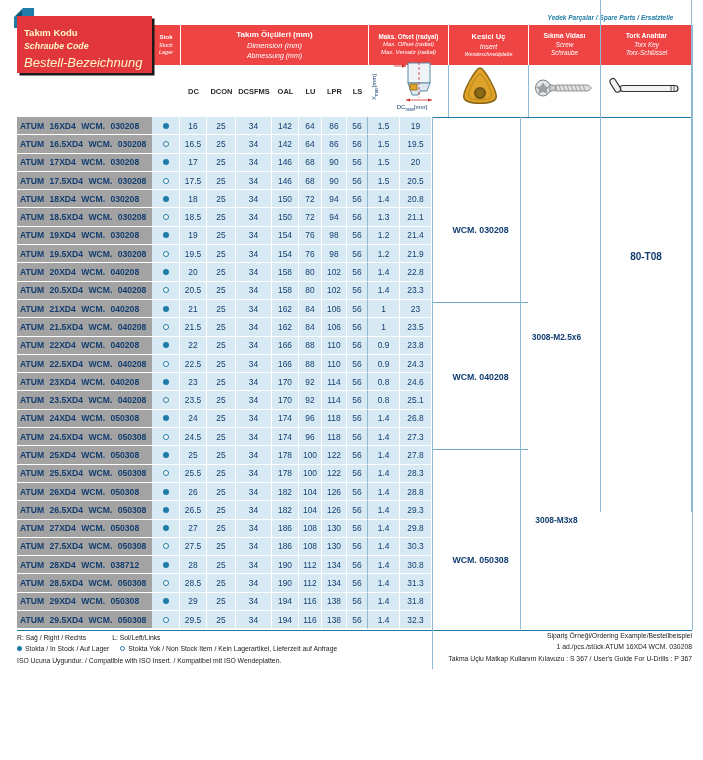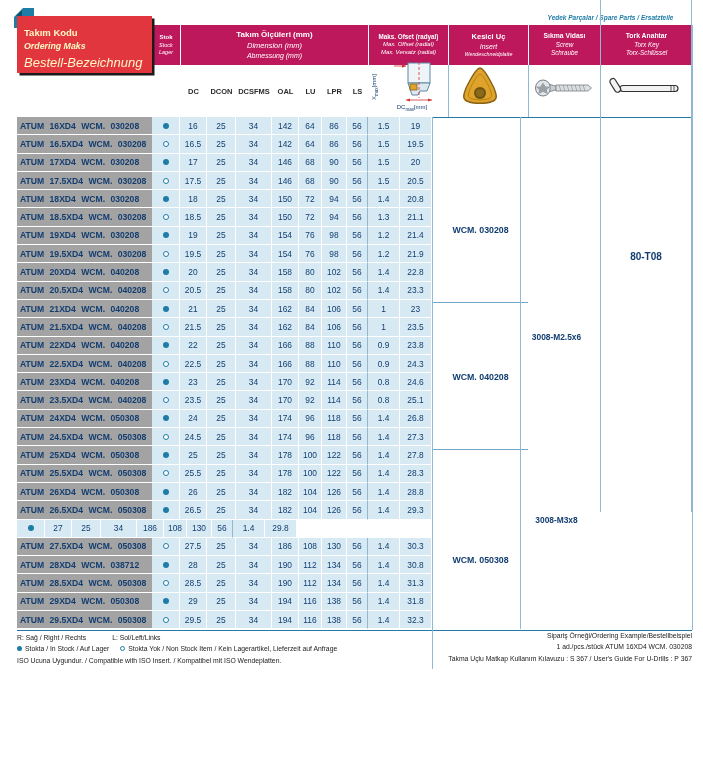--- a/index.html
+++ b/index.html
@@ -13,21 +13,21 @@
   .corner:before{content:"";position:absolute;left:0;top:0;border-style:solid;border-width:9px 9px 0 0;border-color:#fff transparent transparent transparent}
   .corner:after{content:"";position:absolute;left:2px;top:2px;border-style:solid;border-width:0 0 6px 6px;border-color:transparent transparent #10516e transparent}
 
   
   .redbox{position:absolute;left:17px;top:16px;width:135px;height:57px;background:#e2363f;color:#fef9c3;padding:10px 0 0 7px;box-shadow:2.5px 2.5px 0 #1a1a1a;z-index:5}
   .redbox .rb1{font-size:9.5px;font-weight:bold;line-height:1.45}
   .redbox .rb2{font-size:8.8px;font-weight:bold;font-style:italic;line-height:1.45}
   .redbox .rb3{font-size:13px;font-style:italic;line-height:1.5}
 
   
-  .bar{position:absolute;top:25px;height:40px;background:#be185d;color:#fff;display:flex;flex-direction:column;align-items:center;justify-content:center;text-align:center;line-height:1.3}
+  .bar{position:absolute;top:25px;height:40px;background:#ef4444;color:#fff;display:flex;flex-direction:column;align-items:center;justify-content:center;text-align:center;line-height:1.3}
   .bar .l1{font-weight:bold}
   .bar .l2,.bar .l3{font-style:italic}
   .bar-stock{left:152px;width:28px}
   .bar-stock .l1{font-size:6px}.bar-stock .l2,.bar-stock .l3{font-size:5.5px}
   .bar-dims{left:181px;width:187px}
   .bar-dims .l1{font-size:8px}.bar-dims .l2{font-size:7.5px}.bar-dims .l3{font-size:7px}
   .bar-offset{left:369px;width:79px}
   .bar-offset .l1{font-size:6.3px}.bar-offset .l2,.bar-offset .l3{font-size:6px}
   .bar-insert{left:449px;width:79px}
   .bar-insert .l1{font-size:7.5px}.bar-insert .l2{font-size:7px}.bar-insert .l3{font-size:5.3px}
@@ -96,21 +96,21 @@
 <body>
 
 <div class="page">
 
   <div class="corner"></div>
 
   <div class="spare-strip">Yedek Parçalar / Spare Parts / Ersatzteile</div>
 
   <div class="redbox">
     <div class="rb1">Takım Kodu</div>
-    <div class="rb2">Ordering Maks</div>
+    <div class="rb2">Schraube Code</div>
     <div class="rb3">Bestell-Bezeichnung</div>
   </div>
 
   <div class="bar bar-stock">
     <div class="l1">Stok</div>
     <div class="l2">Stock</div>
     <div class="l3">Lager</div>
   </div>
   <div class="bar bar-dims">
     <div class="l1">Takım Ölçüleri (mm)</div>
@@ -530,20 +530,21 @@
         <div class="cell num col-dcon">25</div>
         <div class="cell num col-dcsfms">34</div>
         <div class="cell num col-oal">182</div>
         <div class="cell num col-lu">104</div>
         <div class="cell num col-lpr">126</div>
         <div class="cell num col-ls">56</div>
         <div class="cell num col-xmax">1.4</div>
         <div class="cell num col-dcmax">29.3</div>
       </div>
       <div class="trow">
+        <div class="cell code">ATUM 27XD4 WCM. 050308</div>
         <div class="cell stockc">
           <span class="dot filled"></span>
         </div>
         <div class="cell num col-dc">27</div>
         <div class="cell num col-dcon">25</div>
         <div class="cell num col-dcsfms">34</div>
         <div class="cell num col-oal">186</div>
         <div class="cell num col-lu">108</div>
         <div class="cell num col-lpr">130</div>
         <div class="cell num col-ls">56</div>

